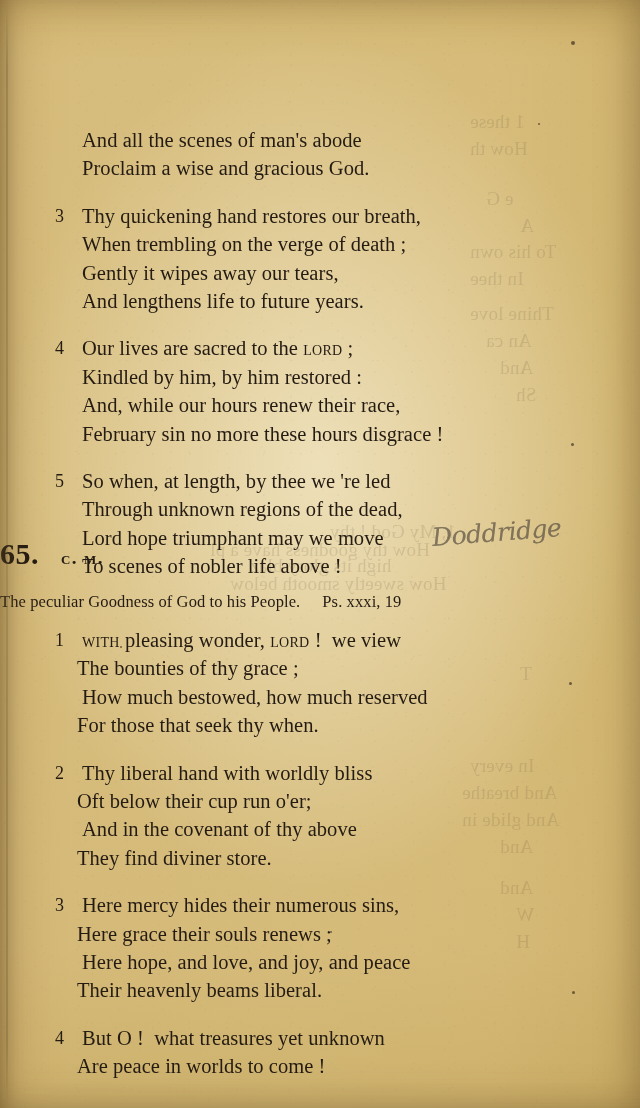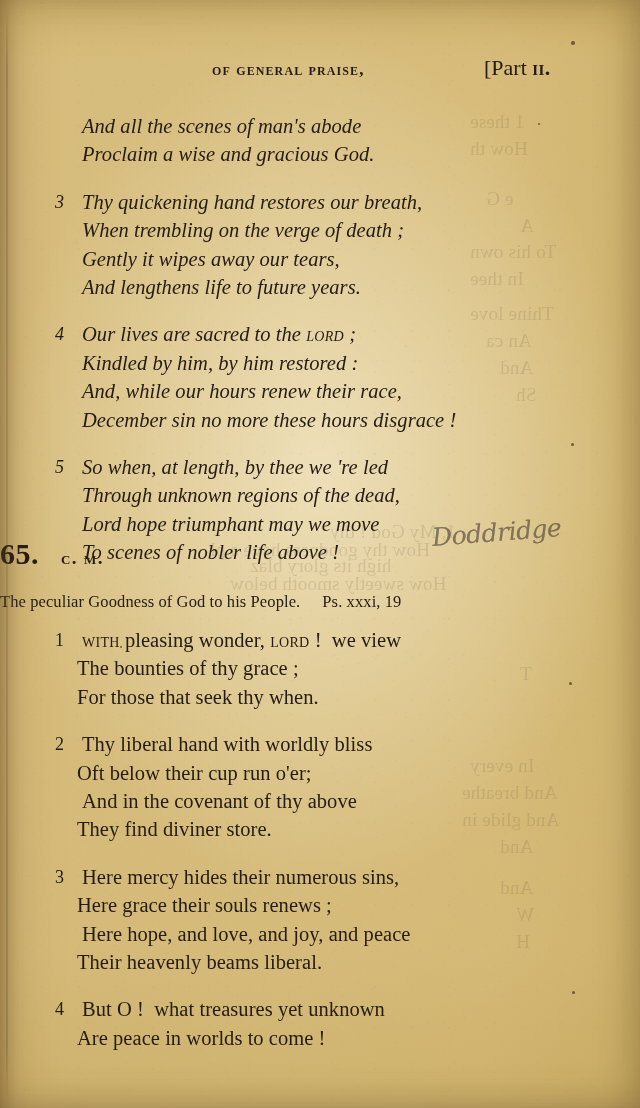--- a/index.html
+++ b/index.html
@@ -231,41 +231,37 @@
       <div class="speck" style="left: 538px; top: 123px; width: 2px; height: 2px;"></div>
       <div class="speck" style="left: 571px; top: 443px; width: 3px; height: 3px;"></div>
       <div class="speck" style="left: 569px; top: 682px; width: 3px; height: 3px;"></div>
       <div class="speck" style="left: 572px; top: 991px; width: 3px; height: 3px;"></div>
       <div class="speck" style="left: 120px; top: 646px; width: 2px; height: 2px;"></div>
       <div class="speck" style="left: 330px; top: 931px; width: 2px; height: 2px;"></div>
     </div>
 
   <div class="content">
 
-    <div class="runhead">
-      <div class="runhead-title">of general praise,</div>
-      <div class="runhead-part"><span>[Part </span><span class="rn">II.</span></div>
-    </div>
-
-    <div class="hymn" id="hymn-prev" style="top:112px;font-style:italic;">
+
+    <div class="hymn" id="hymn-prev" style="top:126px;">
         <div class="stanza">
           <div class="vline">And all the scenes of man's abode</div>
           <div class="vline">Proclaim a wise and gracious God.</div>
         </div>
         <div class="stanza">
           <div class="vline"><span class="num">3</span>Thy quickening hand restores our breath,</div>
           <div class="vline">When trembling on the verge of death ;</div>
           <div class="vline">Gently it wipes away our tears,</div>
           <div class="vline">And lengthens life to future years.</div>
         </div>
         <div class="stanza">
           <div class="vline"><span class="num">4</span>Our lives are sacred to the <span class="sc">Lord</span> ;</div>
           <div class="vline">Kindled by him, by him restored :</div>
           <div class="vline">And, while our hours renew their race,</div>
-          <div class="vline">December sin no more these hours disgrace !</div>
+          <div class="vline">February sin no more these hours disgrace !</div>
         </div>
         <div class="stanza">
           <div class="vline"><span class="num">5</span>So when, at length, by thee we 're led</div>
           <div class="vline">Through unknown regions of the dead,</div>
           <div class="vline">Lord hope triumphant may we move</div>
           <div class="vline">To scenes of nobler life above !</div>
         </div>
       </div>
 
     <div class="hymn-head" style="top:537px;">
@@ -275,20 +271,21 @@
     <div class="annotation">Doddridge</div>
 
     <div class="subtitle" style="top:592px;">
       <span>The peculiar Goodness of God to his People.</span><span class="ref">Ps. xxxi, 19</span>
     </div>
 
     <div class="hymn" id="hymn-65" style="top:626px;">
         <div class="stanza">
           <div class="vline"><span class="num">1</span><span class="sc">With</span> pleasing wonder, <span class="sc">Lord</span> !  we view</div>
           <div class="vline indent">The bounties of thy grace ;</div>
+          <div class="vline">How much bestowed, how much reserved</div>
           <div class="vline indent">For those that seek thy when.</div>
         </div>
         <div class="stanza">
           <div class="vline"><span class="num">2</span>Thy liberal hand with worldly bliss</div>
           <div class="vline indent">Oft below their cup run o'er;</div>
           <div class="vline">And in the covenant of thy above</div>
           <div class="vline indent">They find diviner store.</div>
         </div>
         <div class="stanza">
           <div class="vline"><span class="num">3</span>Here mercy hides their numerous sins,</div>

